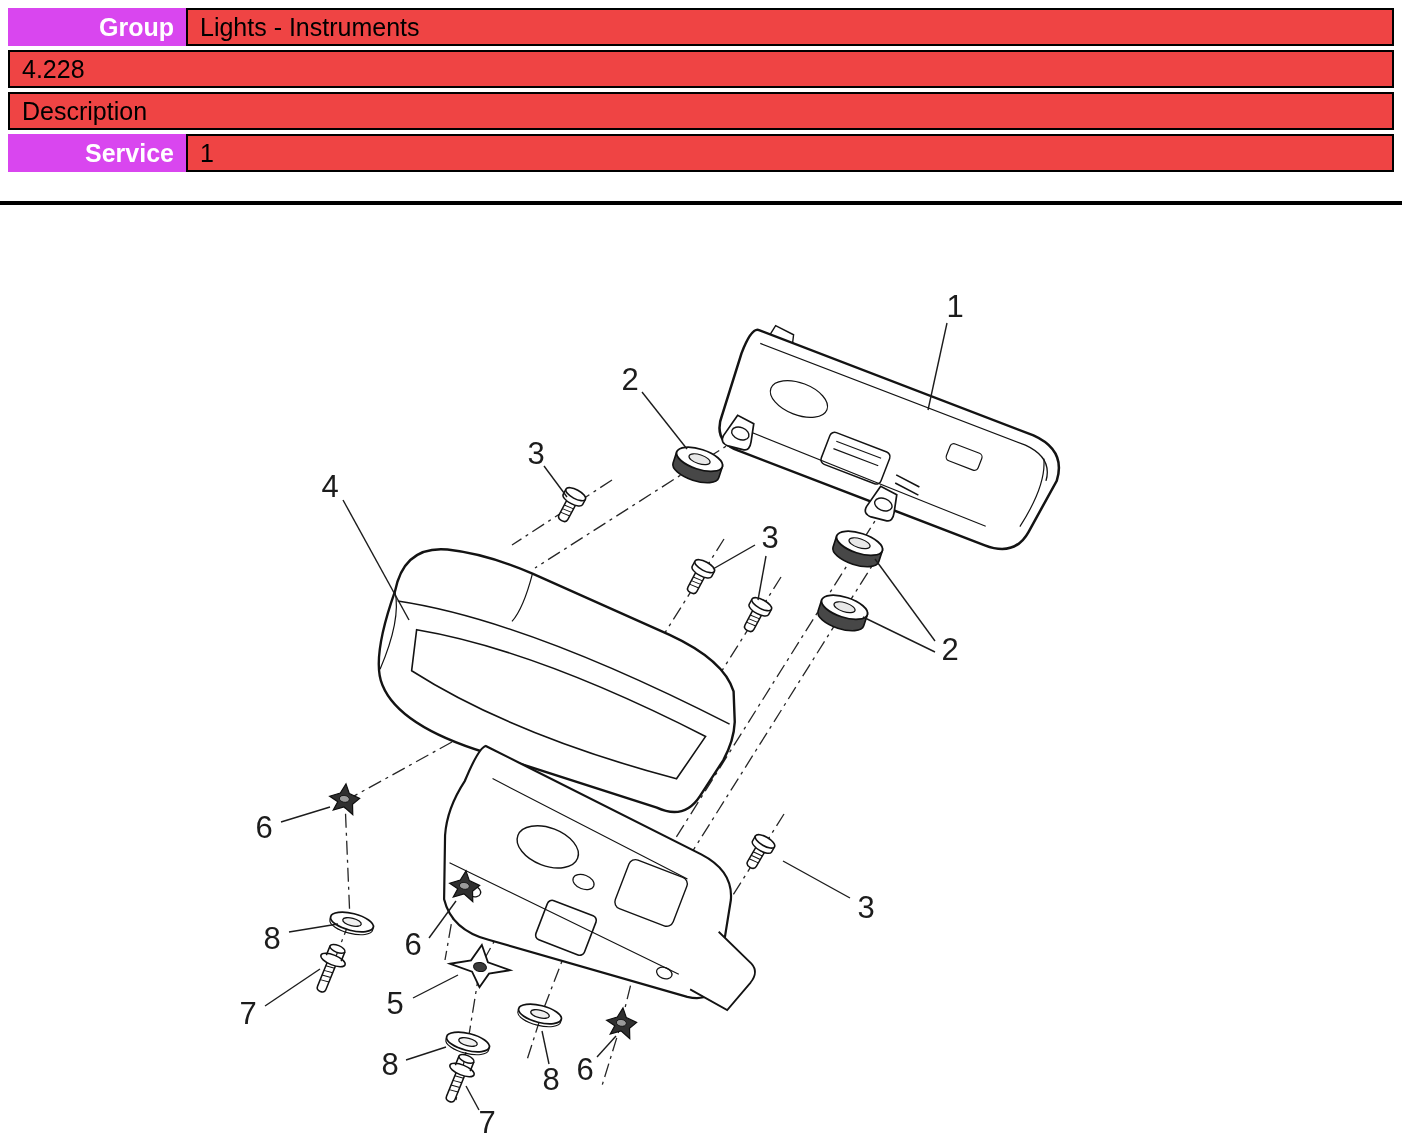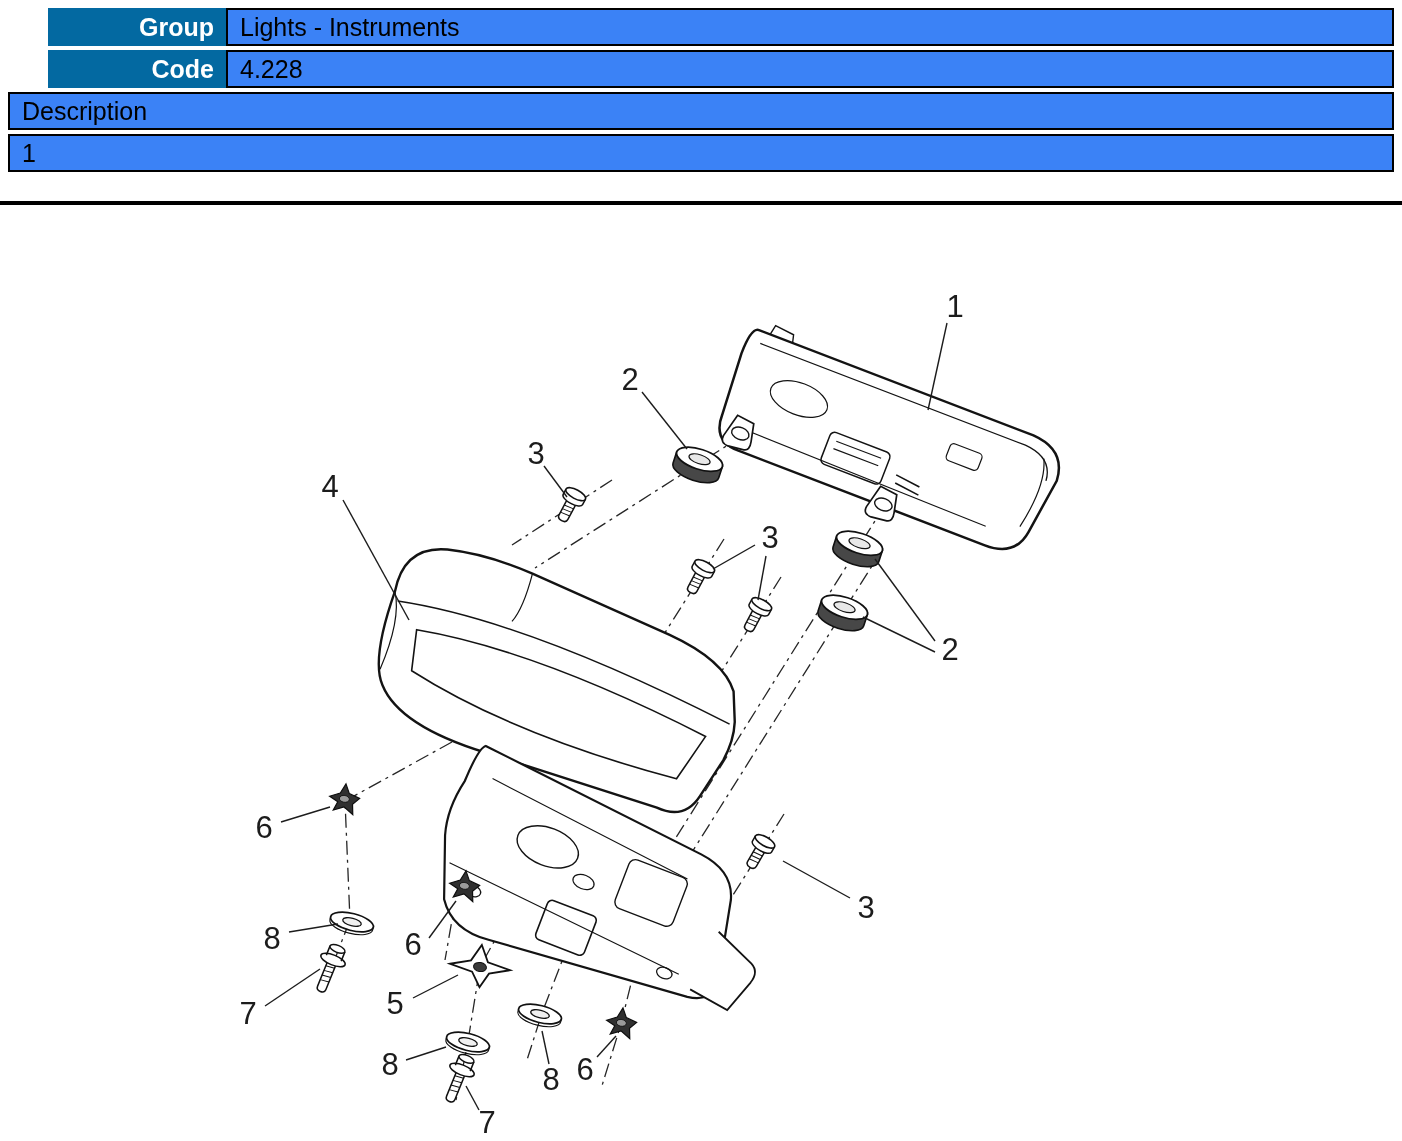--- a/index.html
+++ b/index.html
@@ -11,27 +11,26 @@
   }
   .page { position:relative; width:1402px; height:1141px; background:#fff; }
 
   
   .info-table {
     position:absolute; top:8px; left:8px; width:1386px;
     display:flex; flex-direction:column; gap:4px; z-index:3;
   }
   .info-row { display:flex; height:38px; }
   .info-label {
-    width:178px; background:#0369a1; color:#fff; font-weight:bold; font-size:25px;
+    width:178px; background:#d946ef; color:#fff; font-weight:bold; font-size:25px;
     display:flex; align-items:center; justify-content:flex-end; padding-right:12px;
     flex-shrink:0;
-    margin-left:40px;
   }
   .info-value {
-    flex:1; border:2px solid #000; background:#3b82f6; color:#000; font-size:25px;
+    flex:1; border:2px solid #000; background:#ef4444; color:#000; font-size:25px;
     display:flex; align-items:center; padding-left:12px;
   }
   .divider {
     position:absolute; top:201px; left:0; width:1402px; height:4px; background:#000; z-index:3;
   }
 
   svg.diagram { position:absolute; left:0; top:0; z-index:1; }
   .callout { font-family:"Liberation Sans", sans-serif; font-size:31px; fill:#1c1c1c; }
   .leader { stroke:#1c1c1c; stroke-width:1.4; }
   .axis { stroke:#262626; stroke-width:1.3; fill:none; stroke-dasharray:14 5 3 5; }
@@ -41,27 +40,27 @@
 <body>
 
 <div class="page">
 
   <div class="info-table">
     <div class="info-row">
       <div class="info-label">Group</div>
       <div class="info-value">Lights - Instruments</div>
     </div>
     <div class="info-row">
-      <div class="info-label">Code</div>
       <div class="info-value">4.228</div>
     </div>
     <div class="info-row">
       <div class="info-value">Description</div>
     </div>
     <div class="info-row">
+      <div class="info-label">Service</div>
       <div class="info-value">1</div>
     </div>
   </div>
 
   <div class="divider"></div>
 
   <svg class="diagram" width="1402" height="1141" viewBox="0 0 1402 1141" role="img">
 
     <g>
       <line class="axis" x1="742" y1="436" x2="535" y2="568"></line>

